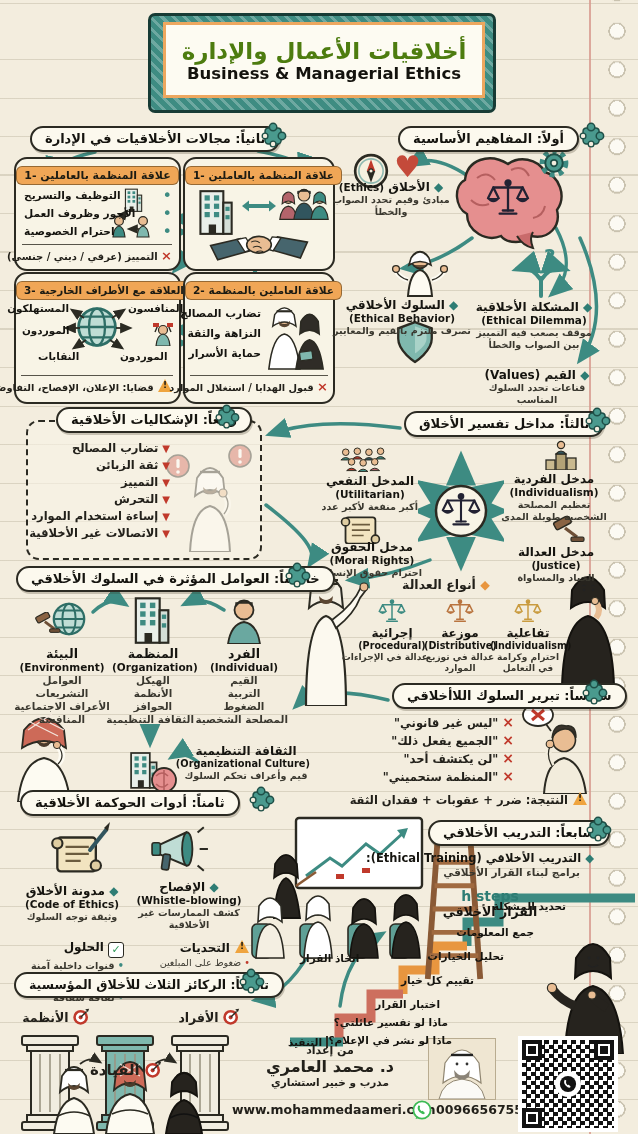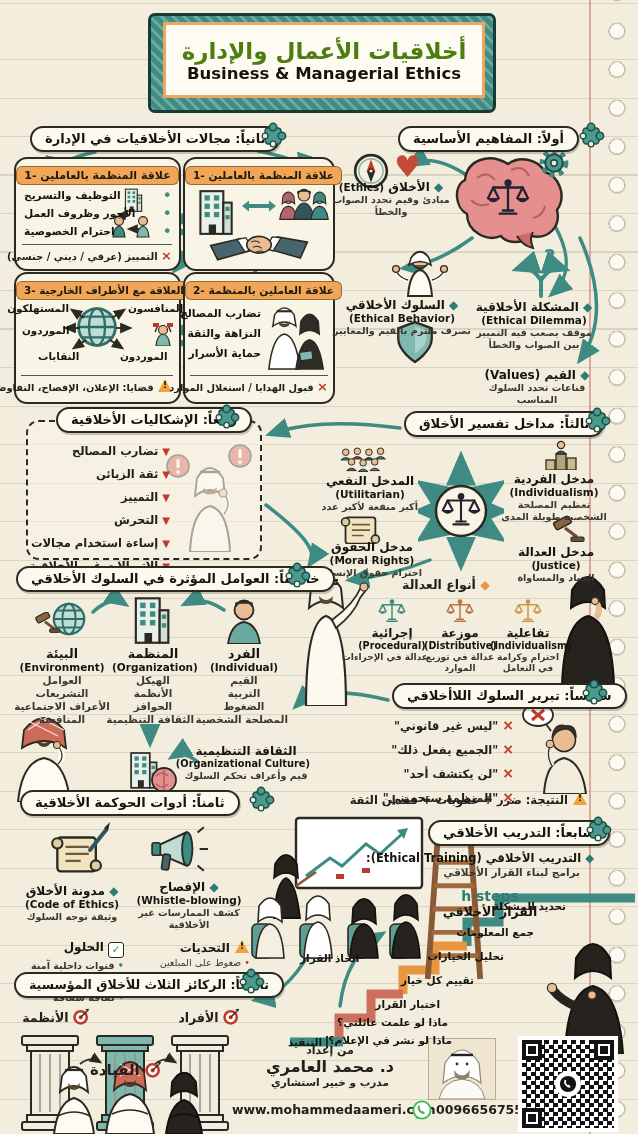--- a/index.html
+++ b/index.html
@@ -31,21 +31,21 @@
   .dmo{color:#e8963f;font-style:normal;}
   .bt{color:#3d8b82;font-style:normal;}
   .br{color:#c0392b;font-style:normal;}
   .tri{position:relative;display:inline-block;width:16px;height:14px;vertical-align:-2px;}
   .tri b{position:absolute;left:1px;top:0;width:0;height:0;border-left:7px solid transparent;
          border-right:7px solid transparent;border-bottom:13px solid #efa43e;}
   .tri i{position:absolute;left:0;top:1px;width:16px;text-align:center;font-size:9px;font-weight:bold;
          color:#1c1b13;font-style:normal;}
   .chk{display:inline-block;width:14px;height:14px;background:#fff;border:1.6px solid #2b2a22;border-radius:3px;
        color:#2f9a57;font-size:11px;line-height:13px;text-align:center;font-weight:bold;vertical-align:-2px;font-style:normal;}
-  .qrow{font-size:11.5px;font-weight:bold;line-height:23px;white-space:nowrap;margin-left:35px;}
+  .qrow{font-size:11.5px;font-weight:bold;line-height:17px;white-space:nowrap;margin-left:35px;}
   .split{display:flex;justify-content:space-between;align-items:center;direction:ltr;}
   .steplab{position:absolute;z-index:6;font-size:10.5px;font-weight:bold;direction:rtl;white-space:nowrap;color:#15140f;}
   svg{display:block;}
   .fig{z-index:3;}
   .txt{z-index:5;}
 </style>
 </head>
 <body>
 
 <div class="page">
@@ -479,21 +479,21 @@
   <div class="pill" style="left:56px;top:407px;">رابعاً: الإشكاليات الأخلاقية</div>
   <svg class="ab" style="left:214px;top:404px;width:26px;height:26px;z-index:6">
       <use href="#pz"></use>
     </svg>
 
   <div class="ab txt rtl" style="left:36px;top:440px;width:134px;">
     <div class="qrow nw"><i class="br" style="font-size:10px;">▼</i> <span>تضارب المصالح</span></div>
     <div class="qrow nw"><i class="br" style="font-size:10px;">▼</i> <span>ثقة الزبائن</span></div>
     <div class="qrow nw"><i class="br" style="font-size:10px;">▼</i> <span>التمييز</span></div>
     <div class="qrow nw"><i class="br" style="font-size:10px;">▼</i> <span>التحرش</span></div>
-    <div class="qrow nw"><i class="br" style="font-size:10px;">▼</i> <span>إساءة استخدام مجالات</span></div>
+    <div class="qrow nw"><i class="br" style="font-size:10px;">▼</i> <span>إساءة استخدام الموارد</span></div>
     <div class="qrow nw"><i class="br" style="font-size:10px;">▼</i> <span>الاتصالات غير الأخلاقية</span></div>
   </div>
 
   <svg class="ab fig" style="left:164px;top:444px;width:90px;height:108px;" viewBox="0 0 90 108">
     <circle cx="14" cy="22" r="11" fill="#cd5c50" stroke="#2b2a22" stroke-width="1.6"></circle>
     <rect x="12.4" y="15" width="3.2" height="9" rx="1.5" fill="#fff"></rect>
       <circle cx="14" cy="28" r="1.8" fill="#fff"></circle>
     <circle cx="76" cy="12" r="11" fill="#cd5c50" stroke="#2b2a22" stroke-width="1.6"></circle>
     <rect x="74.4" y="5" width="3.2" height="9" rx="1.5" fill="#fff"></rect>
       <circle cx="76" cy="18" r="1.8" fill="#fff"></circle>
@@ -638,21 +638,21 @@
       <path d="M113 108 H81 V132 H49 V158" stroke="#cd6f5e"></path>
       <path d="M53 156 H-10" stroke="#3d8b82"></path>
     </g>
   </svg>
   <div class="steplab" style="left:470px;top:900px;width:96px;">تحديد المشكلة</div>
   <div class="steplab" style="left:438px;top:926px;width:96px;">جمع المعلومات</div>
   <div class="steplab" style="left:408px;top:950px;width:96px;">تحليل الخيارات</div>
   <div class="steplab" style="left:378px;top:974px;width:96px;">تقييم كل خيار</div>
   <div class="steplab" style="left:300px;top:952px;width:74px;text-align:left;">اتخاذ القرار</div>
   <div class="steplab" style="left:348px;top:998px;width:92px;">اختبار القرار</div>
-  <div class="steplab" style="left:330px;top:1016px;width:118px;">ماذا لو علمت عائلتي؟</div>
+  <div class="steplab" style="left:330px;top:1016px;width:118px;">ماذا لو تفسير عائلتي؟</div>
   <div class="steplab" style="left:320px;top:1034px;width:132px;">ماذا لو نشر في الإعلام؟</div>
   <div class="steplab" style="left:278px;top:1036px;width:44px;border-right:2px solid #2b2a22;padding-right:4px;">التنفيذ</div>
 
   <svg class="ab fig" style="left:545px;top:926px;width:90px;height:128px;" viewBox="0 0 90 128">
     <path d="M20 128 Q22 66 48 60 Q74 66 78 128 Z" fill="#26231e" stroke="#14120e" stroke-width="2"></path>
     <circle cx="48" cy="32" r="13" fill="#e9bd93" stroke="#2b2a22" stroke-width="1.6"></circle>
     <path d="M31 32 Q48 4 65 32 L66 52 Q48 38 30 52 Z" fill="#26231e" stroke="#14120e" stroke-width="2"></path>
     <circle cx="44" cy="32" r="1.4" fill="#222"></circle>
       <circle cx="53" cy="32" r="1.4" fill="#222"></circle>
     <path d="M43 39 q5 4 10 0" stroke="#222" stroke-width="1.2" fill="none"></path>

